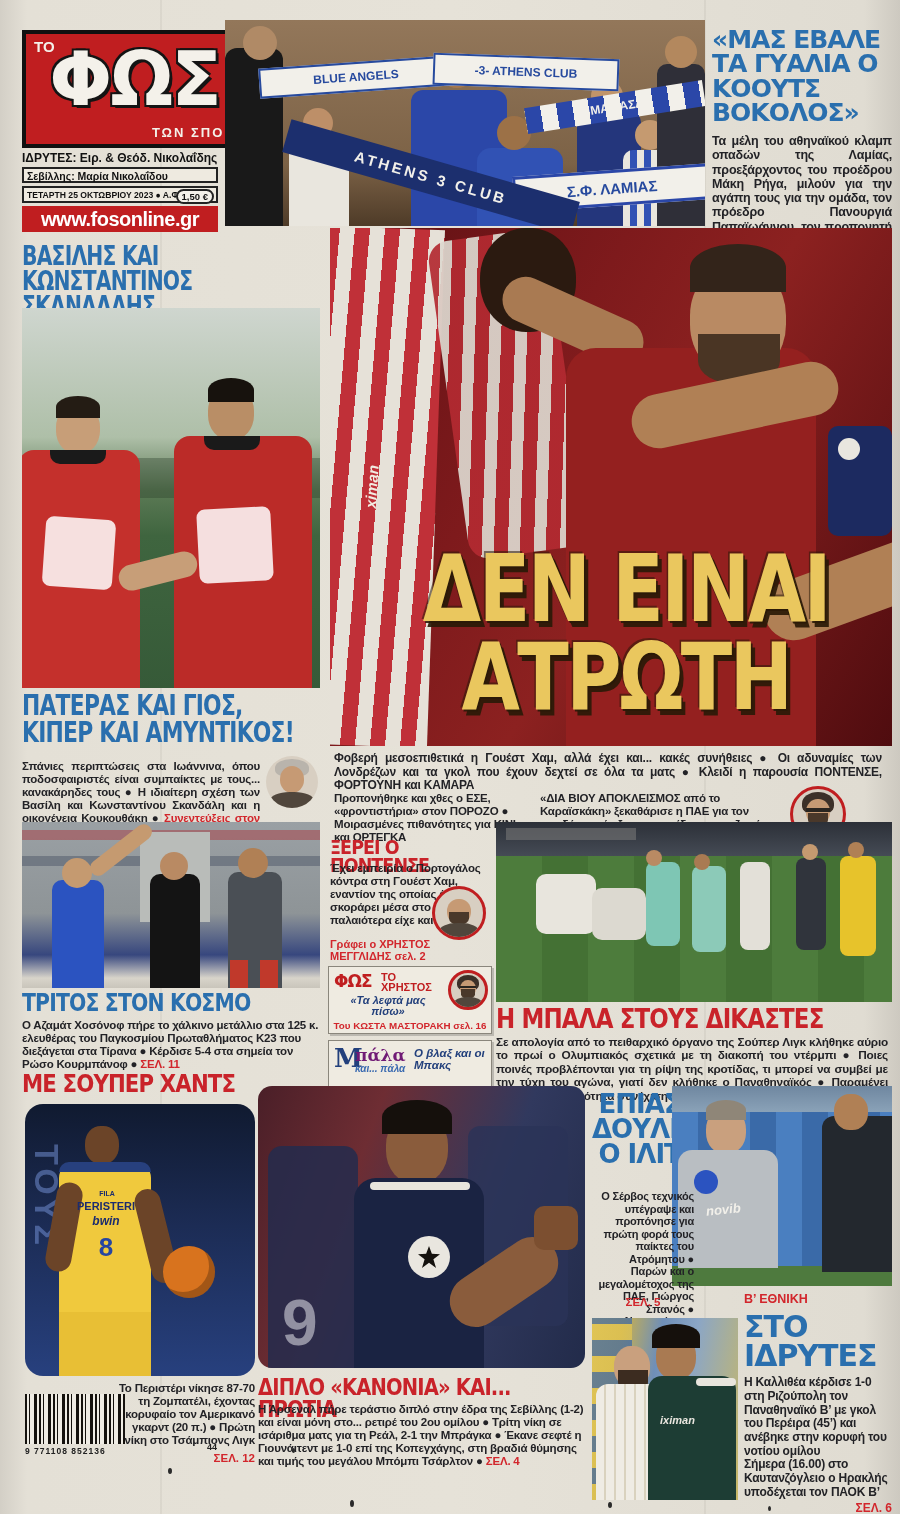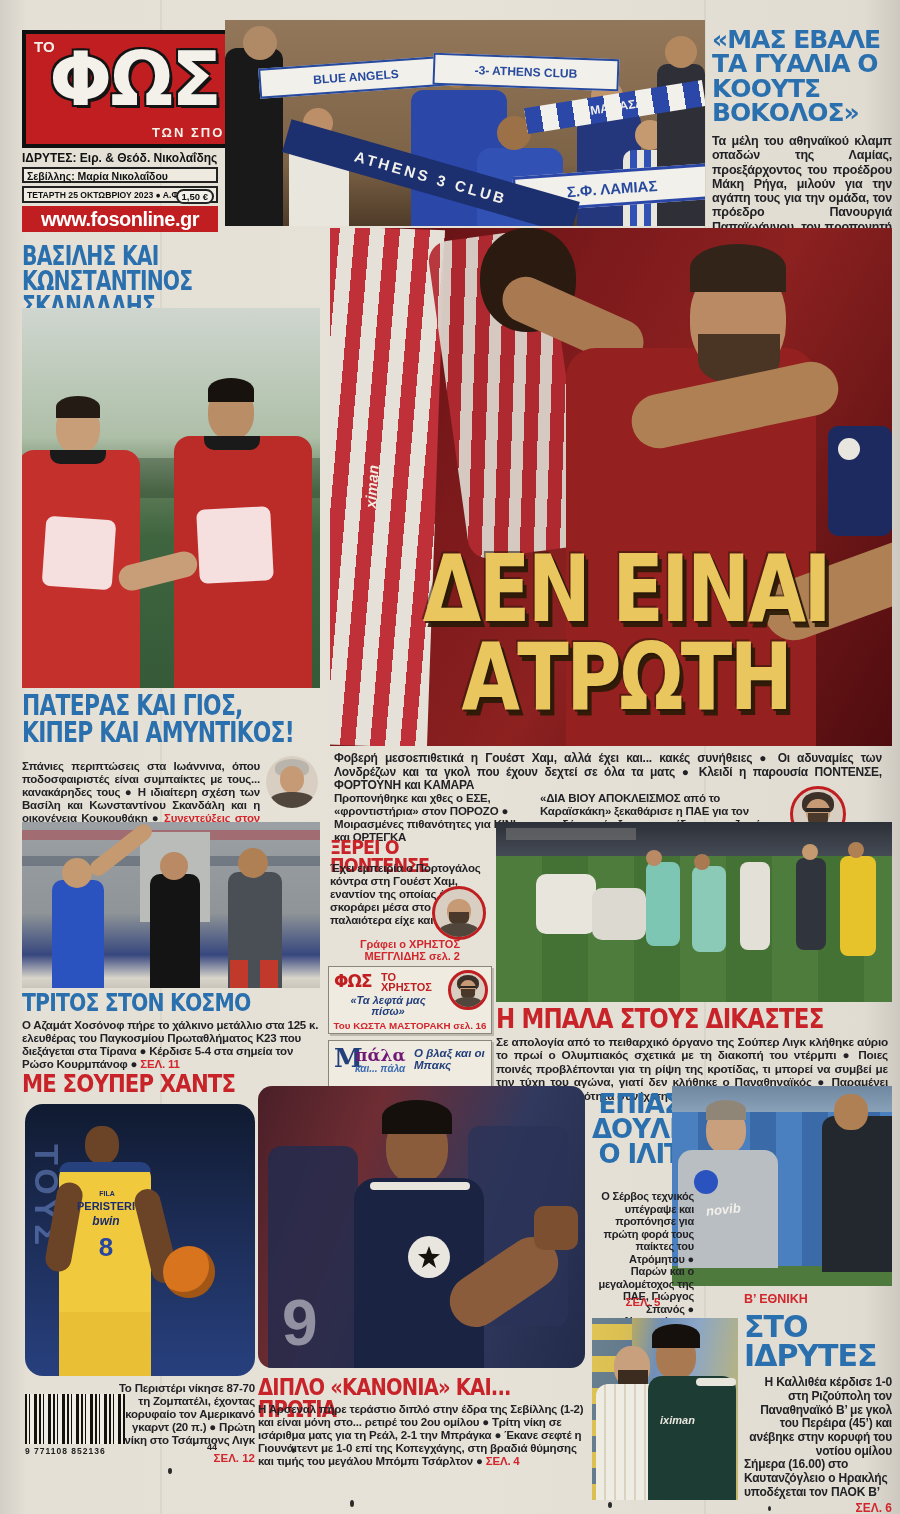--- a/index.html
+++ b/index.html
@@ -201,21 +201,21 @@
     <span>Ο Αζαμάτ Χοσόνοφ πήρε το χάλκινο μετάλλιο στα 125 κ. ελευθέρας του Παγκοσμίου Πρωταθλήματος Κ23 που διεξάγεται στα Τίρανα ● Κέρδισε 5-4 στα σημεία τον Ρώσο Κουρμπάνοφ ● </span><span class="red" style="font-weight:900;">ΣΕΛ. 11</span>
   </div>
 
   <div class="abs h-red" style="left:330px;top:838px;width:170px;font-size:19px;transform:scaleX(.92);transform-origin:left top;">ΞΕΡΕΙ Ο ΠΟΝΤΕΝΣΕ</div>
   <div class="abs body-txt" style="left:330px;top:862px;width:160px;font-size:11.5px;text-align:left;">Έχει εμπειρία ο Πορτογάλος κόντρα στη Γουέστ Χαμ, εναντίον της οποίας έχει σκοράρει μέσα στο 2023, ενώ παλαιότερα είχε και ασίστ</div>
   <div class="portrait ring bald" style="left:432px;top:886px;width:54px;height:54px;">
     <div class="ph-face"></div>
       <div class="ph-beard"></div>
       <div class="ph-body"></div>
   </div>
-  <div class="abs red" style="left:330px;top:938px;width:130px;font-weight:900;font-size:11px;text-align:right;">Γράφει ο ΧΡΗΣΤΟΣ ΜΕΓΓΛΙΔΗΣ σελ. 2</div>
+  <div class="abs red" style="left:330px;top:938px;width:130px;font-weight:900;font-size:11px;text-align:left;">Γράφει ο ΧΡΗΣΤΟΣ ΜΕΓΓΛΙΔΗΣ σελ. 2</div>
 
   <div class="abs" style="left:328px;top:966px;width:162px;height:66px;background:#efebe1;border:1px solid #8a867c;box-shadow:2px 2px 0 rgba(0,0,0,.18);">
     <span style="position:absolute;left:5px;top:4px;color:#c01e20;font-family:'DejaVu Sans',sans-serif;font-weight:900;font-size:17px;letter-spacing:-1px;">ΦΩΣ</span>
     <span style="position:absolute;left:52px;top:5px;color:#c01e20;font-weight:900;font-size:11px;line-height:.95;width:52px;display:inline-block;">ΤΟ ΧΡΗΣΤΟΣ</span>
     <div class="portrait ring" style="right:3px;top:3px;width:40px;height:40px;">
       <div class="ph-hair"></div>
         <div class="ph-face"></div>
       <div class="ph-glasses"></div>
         <div class="ph-beard"></div>
         <div class="ph-body"></div>
@@ -322,21 +322,21 @@
     <div class="shape" style="left:64px;top:16px;width:40px;height:46px;border-radius:46%;background:#a97a52;"></div>
     <div class="shape" style="left:60px;top:6px;width:48px;height:24px;border-radius:50% 50% 0 0;background:#15100c;"></div>
     <div class="shape" style="left:56px;top:58px;width:88px;height:124px;background:#1d3d34;border-radius:14px 14px 0 0;"></div>
     <div class="shape" style="left:104px;top:60px;width:40px;height:8px;background:#e8e5dd;border-radius:4px;"></div>
     <div style="position:absolute;left:68px;top:96px;color:#e9e6df;font-style:italic;font-weight:800;font-size:11px;">iximan</div>
   </div>
   <div class="abs" style="left:744px;top:1292px;width:148px;">
     <div class="red" style="font-weight:900;font-size:12.5px;">Β’ ΕΘΝΙΚΗ</div>
     <div class="h-blue" style="font-size:30px;margin-top:6px;">ΣΤΟ</div>
     <div class="h-blue" style="font-size:30px;">ΙΔΡΥΤΕΣ</div>
-    <div class="body-txt" style="font-size:12px;margin-top:6px;text-align:right;">Η Καλλιθέα κέρδισε 1-0 στη Ριζούπολη τον Παναθηναϊκό Β’ με γκολ του Περέιρα (45’) και ανέβηκε στην κορυφή του νοτίου ομίλου</div>
+    <div class="body-txt" style="font-size:12px;margin-top:6px;text-align:left;">Η Καλλιθέα κέρδισε 1-0 στη Ριζούπολη τον Παναθηναϊκό Β’ με γκολ του Περέιρα (45’) και ανέβηκε στην κορυφή του νοτίου ομίλου</div>
     <div class="body-txt" style="font-size:12px;text-align:left;">Σήμερα (16.00) στο Καυτανζόγλειο ο Ηρακλής υποδέχεται τον ΠΑΟΚ Β’</div>
     <div class="red" style="font-weight:900;font-size:12px;text-align:right;margin-top:2px;">ΣΕΛ. 6</div>
   </div>
 
   <div class="tick" style="left:168px;top:1468px;width:4px;height:6px;"></div>
   <div class="tick" style="left:350px;top:1500px;width:4px;height:7px;"></div>
   <div class="tick" style="left:292px;top:1448px;width:3px;height:5px;"></div>
   <div class="tick" style="left:608px;top:1502px;width:4px;height:6px;"></div>
   <div class="tick" style="left:768px;top:1506px;width:3px;height:5px;"></div>
 </div>

